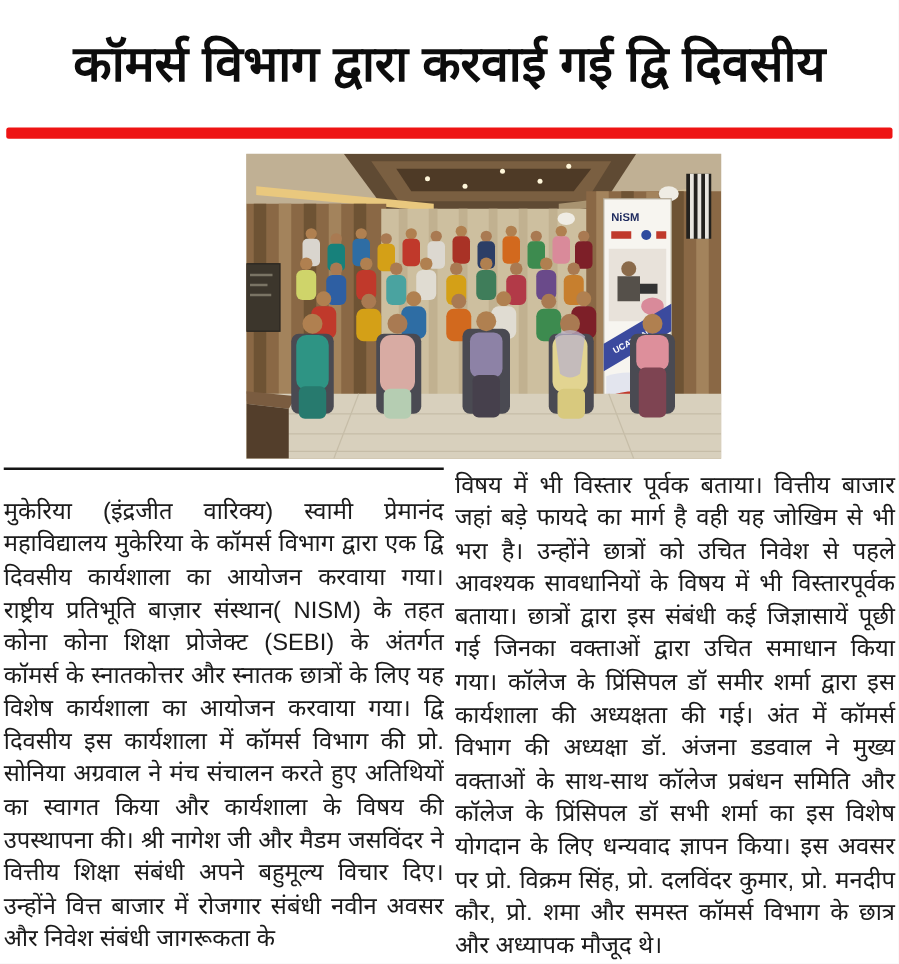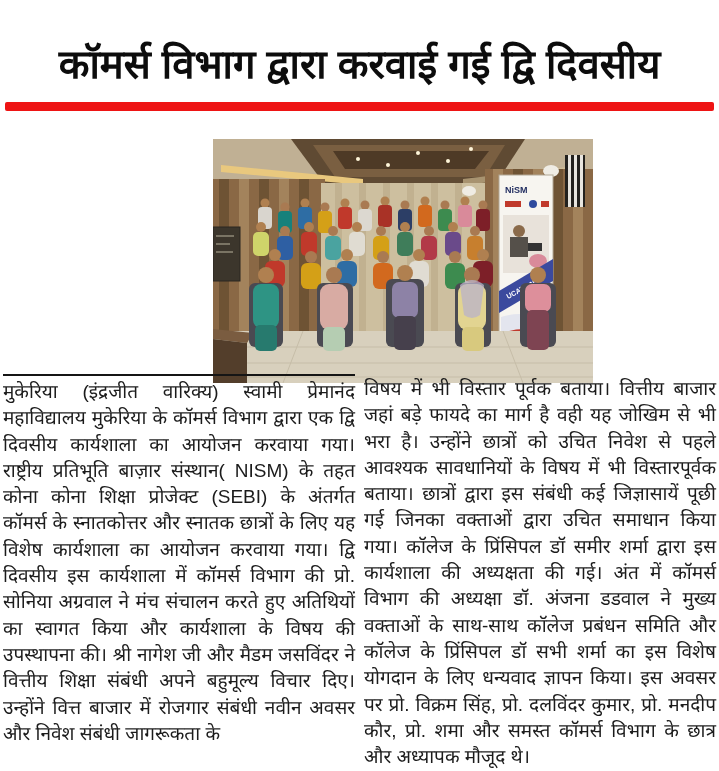--- a/index.html
+++ b/index.html
@@ -3,43 +3,43 @@
 <meta charset="utf-8">
 <style>
   html,body{margin:0;padding:0;background:#f4f4f4;}
   .page{
     position:relative;width:719px;height:771px;margin:0 auto;
     background:#ffffff;overflow:hidden;
     font-family:"Liberation Sans","DejaVu Sans",sans-serif;
     color:#1c1c1c;
   }
   .headline{
-    position:absolute;top:14px;left:6px;right:6px;
+    position:absolute;top:2px;left:6px;right:6px;
     text-align:center;font-weight:800;color:#0c0c0c;
     font-size:40px;line-height:47px;letter-spacing:0px;
   }
   .headline span{display:block;}
   .red-bar{
     position:absolute;top:102px;left:5px;width:709px;height:9px;
     border-radius:2px;
   }
   .photo{
     position:absolute;top:123px;left:197px;width:380px;height:244px;
-    margin:16px;overflow:hidden;background:#c7b89e;
+    margin:0;overflow:hidden;background:#c7b89e;
   }
   .photo svg{display:block;width:100%;height:100%;}
   .columns{
     position:absolute;top:365px;left:3px;width:713px;
     display:flex;gap:9px;align-items:flex-start;
   }
   .col{
     font-size:19px;line-height:26.3px;text-align:justify;
     color:#1b1b1b;
   }
-  .col-left{flex:0 0 352px;border-top:2px solid #151515;margin-top:9px;padding-top:3px;}
+  .col-left{flex:0 0 352px;border-top:2px solid #151515;margin-top:9px;padding-top:21px;}
   .col-right{flex:1 1 auto;margin-top:11px;}
   .banner-text{font:bold 9px "Liberation Sans",sans-serif;fill:#1e2a5e;}
   .ribbon-text{font:bold 7px "Liberation Sans",sans-serif;fill:#ffffff;}
 </style>
 </head>
 <body>
 
 <div class="page">
 
   <h1 class="headline">

